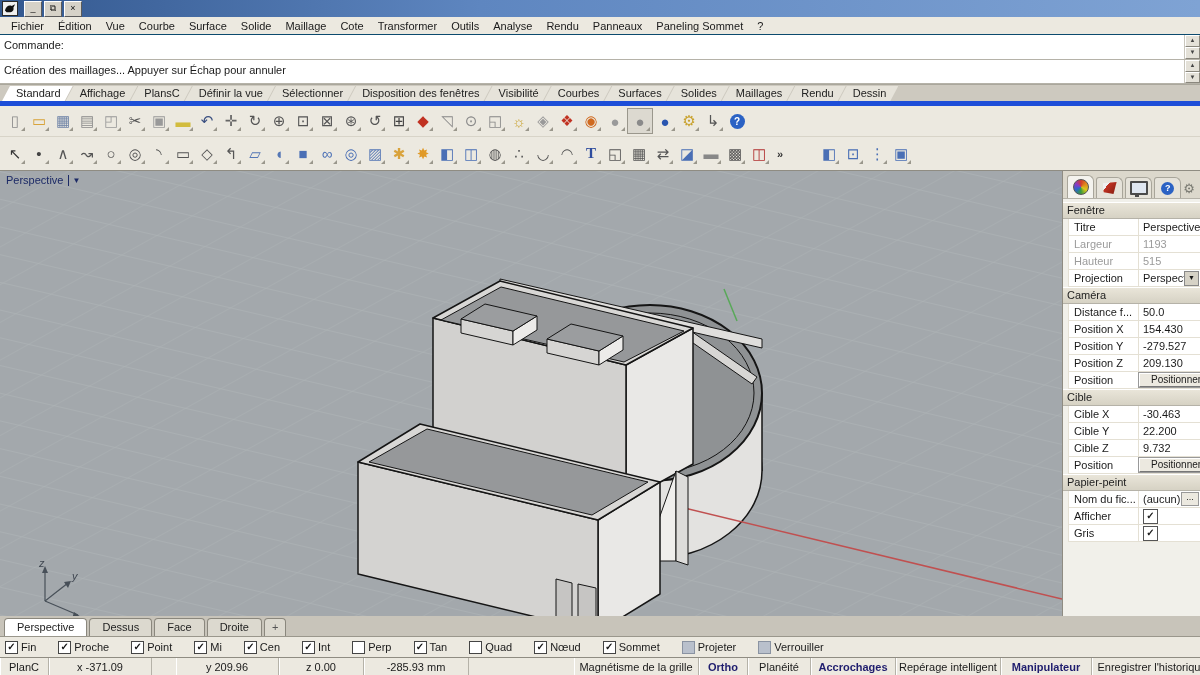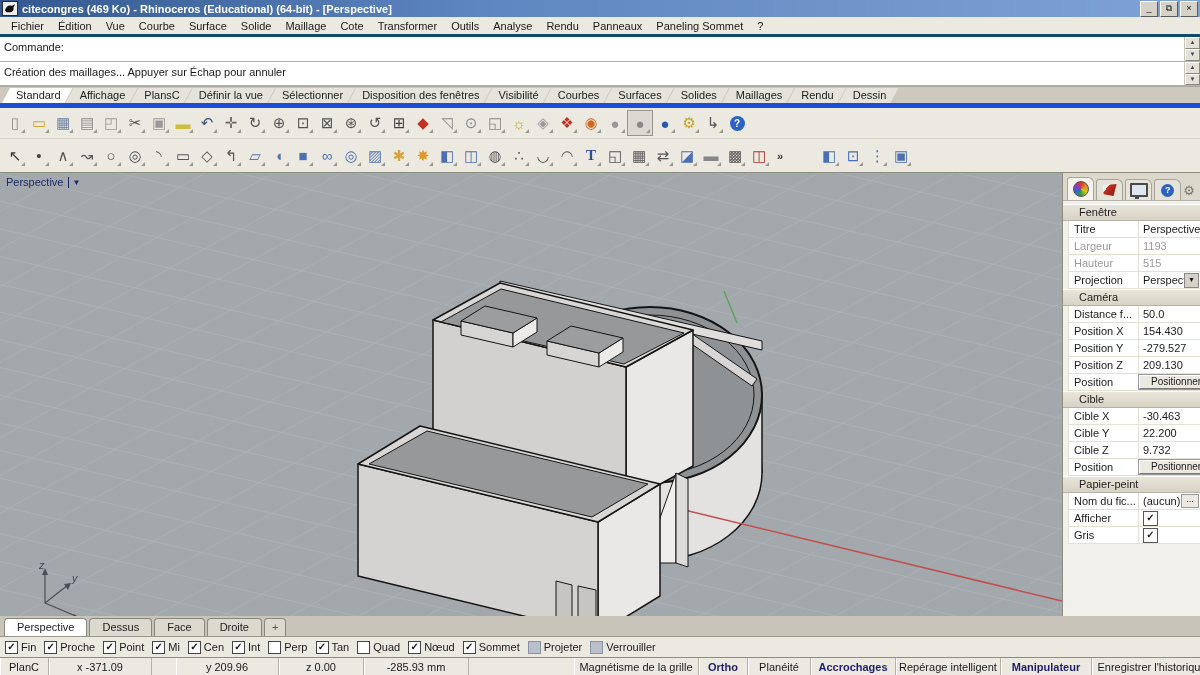--- a/index.html
+++ b/index.html
@@ -6,21 +6,21 @@
   body{width:1200px;height:675px;overflow:hidden;font-family:"Liberation Sans",sans-serif;font-size:11px;color:#1a1a1a;background:#ece9e0;-webkit-font-smoothing:antialiased;}
   #app{width:1200px;height:675px;display:flex;flex-direction:column;}
 
   
   .titlebar{height:17px;background:linear-gradient(to right,#33588f,#5e86c0 40%,#7fa3d4);display:flex;align-items:center;padding:0 2px;flex:none;}
   .titlebar .app-ic{width:14px;height:13px;background:#f0f0f0;border:1px solid #2a2a2a;margin-right:4px;flex:none;display:flex;align-items:center;justify-content:center;}
   .titlebar .ttl{color:#fff;font-weight:bold;font-size:11px;white-space:nowrap;overflow:hidden;flex:1;}
   .winbtn{width:16px;height:14px;background:#d6d2c8;border:1px solid #fff;border-right-color:#5a5a5a;border-bottom-color:#5a5a5a;font-size:9px;line-height:12px;text-align:center;margin-left:2px;flex:none;color:#111;}
 
   
-  .menubar{height:17px;background:#ece9e0;display:flex;align-items:center;padding-left:4px;border-bottom:3px solid #0c4a6e;flex:none;}
+  .menubar{height:17px;background:#ece9e0;display:flex;align-items:center;padding-left:4px;border-bottom:1px solid #0c4a6e;flex:none;}
   .menu-item{padding:1px 7px;white-space:nowrap;}
 
   
   .cmdwrap{background:#f2f1ec;border-bottom:1px solid #aaa79c;flex:none;}
   .cmdrow{display:flex;align-items:stretch;background:#fff;border-bottom:1px solid #b5b2a8;}
   .cmdrow .txt{flex:1;padding:4px 4px 3px 4px;white-space:nowrap;overflow:hidden;}
   .vscroll{width:15px;display:flex;flex-direction:column;justify-content:flex-start;border-left:1px solid #c9c6bc;flex:none;}
   .sarrow{height:11px;background:#e4e1d8;border:1px solid #fff;border-right-color:#8a877d;border-bottom-color:#8a877d;font-size:6px;text-align:center;line-height:9px;color:#444;}
   .cmd-history{height:23px;}
   .cmd-line{height:24px;}
@@ -56,39 +56,39 @@
   .ptabs{height:25px;display:flex;align-items:flex-end;padding:2px 2px 0 4px;gap:2px;background:#dcd8cc;border-bottom:1px solid #b5b2a8;}
   .ptab{width:26px;height:20px;background:#e6e3da;border:1px solid #a8a59a;border-bottom:none;border-radius:3px 6px 0 0;display:flex;align-items:center;justify-content:center;}
   .ptab.st-active{background:#f4f3ee;height:22px;}
   .cw{width:14px;height:14px;border-radius:50%;background:conic-gradient(#d23b2a,#e08a1e,#d8c81e,#3a9a3a,#2a6ac8,#8a3ac8,#d23b2a);border:1px solid #555;}
   .shield{width:14px;height:12px;background:linear-gradient(130deg,#efefef 30%,#c13222 30%,#8a1e12 90%);clip-path:polygon(0 10%,100% 0,78% 100%,8% 85%);}
   .monitor{width:14px;height:10px;border:2px solid #4a4a4a;background:#dfe6f0;border-radius:1px;position:relative;}
   .monitor::after{content:"";position:absolute;left:3px;bottom:-4px;width:4px;height:2px;background:#4a4a4a;}
   .helpc{width:13px;height:13px;border-radius:50%;background:#2b62c4;color:#fff;font-size:9px;font-weight:bold;display:flex;align-items:center;justify-content:center;}
   .gearbtn{margin-left:auto;color:#7a7a72;font-size:13px;padding:0 3px 2px 0;}
   .pbody{flex:1;background:#f1f0ea;padding-top:3px;overflow:hidden;}
-  .phdr{height:15px;line-height:15px;background:linear-gradient(#e9e5d9,#d6d2c4);border-top:1px solid #fff;border-bottom:1px solid #b5b2a8;padding-left:16px;color:#222;}
+  .phdr{height:15px;line-height:15px;background:linear-gradient(#e9e5d9,#d6d2c4);border-top:1px solid #fff;border-bottom:1px solid #b5b2a8;padding-left:4px;color:#222;}
   .prow{display:flex;height:16px;align-items:center;background:#fff;border-bottom:1px solid #e4e0d4;margin-left:5px;border-left:1px solid #e4e0d4;}
   .plabel{width:64px;padding-left:5px;flex:none;white-space:nowrap;overflow:hidden;border-right:1px solid #e4e0d4;align-self:stretch;line-height:16px;}
   .pvalue{flex:1;padding-left:4px;white-space:nowrap;overflow:hidden;}
   .prow.st-muted .plabel,.prow.st-muted .pvalue{color:#9b9b9b;}
   .prow.st-button .pvalue{flex:none;margin:1px 2px 1px auto;width:72px;text-align:center;background:#ece9e0;border:1px solid #fff;border-right-color:#777;border-bottom-color:#777;box-shadow:0 0 0 1px #999;height:12px;line-height:12px;font-size:10px;}
   .prow.st-check .pvalue{flex:none;width:13px;height:13px;border:1px solid #555;text-align:center;line-height:12px;font-size:10px;padding:0;margin-left:4px;font-weight:bold;}
   .pdd{flex:none;width:13px;height:13px;background:#d6d2c6;border:1px solid #888;font-size:7px;text-align:center;line-height:12px;margin-right:1px;}
   .pbtn2{flex:none;width:16px;height:12px;background:#ece9e0;border:1px solid #999;text-align:center;line-height:8px;margin-right:1px;font-size:9px;}
   .pdd:empty,.pbtn2:empty{display:none;}
 
   
   .vptabs{height:20px;background:#c8c4ba;display:flex;align-items:flex-end;padding-left:4px;gap:2px;flex:none;border-bottom:1px solid #9a978c;}
   .vptab{height:17px;line-height:17px;padding:0 12px;background:#dcd9cf;border:1px solid #8a877d;border-bottom:none;border-radius:4px 4px 0 0;color:#222;}
   .vptab.st-active{background:#fff;}
   .vptab.st-add{padding:0 7px;color:#555;}
 
   
-  .osnap{height:20px;background:#ece9e0;display:flex;align-items:center;padding-left:5px;gap:8px;flex:none;border-bottom:1px solid #8f8c82;}
+  .osnap{height:20px;background:#ece9e0;display:flex;align-items:center;padding-left:5px;gap:22px;flex:none;border-bottom:1px solid #8f8c82;}
   .osnap-item{display:flex;align-items:center;gap:3px;white-space:nowrap;}
   .cb{width:11px;height:11px;border:1px solid #444;background:#fff;font-size:10px;line-height:10px;text-align:center;color:#111;flex:none;}
   .osnap-item.checked .cb::before{content:"✓";font-weight:bold;}
   .osnap-item.st-flat .cb{background:#b9c0cc;border:1px solid #8a93a2;}
 
   
   .statusbar{height:17px;background:#ece9e0;display:flex;align-items:stretch;flex:none;}
   .scell{border-right:1px solid #b5b2a8;box-shadow:inset 1px 0 0 #fff;display:flex;align-items:center;justify-content:center;white-space:nowrap;overflow:hidden;flex:none;padding:0 2px;}
   .scell.st-bold{font-weight:bold;color:#1f1d6e;}
   .scell.st-layer::before{content:"";width:9px;height:9px;background:#000;display:inline-block;margin-right:4px;flex:none;}
@@ -97,21 +97,20 @@
 <body>
 
 <div id="app">
 
   <div class="titlebar">
     <span class="app-ic">
       <svg width="12" height="11" viewBox="0 0 14 13">
           <path d="M1 9 C2 4 6 2 9 3.5 L13 1.5 L11 5.5 C12 8 10 11 6 11 L3 11 Z" fill="#111"></path>
         </svg>
     </span>
-    <span class="ttl">citecongres (469 Ko) - Rhinoceros (Educational) (64-bit) - [Perspective]</span>
     <span class="winbtn">_</span>
     <span class="winbtn">⧉</span>
     <span class="winbtn">×</span>
   </div>
 
   <div class="menubar">
 
   <span class="menu-item">Fichier</span>
       <span class="menu-item">Édition</span>
       <span class="menu-item">Vue</span>

